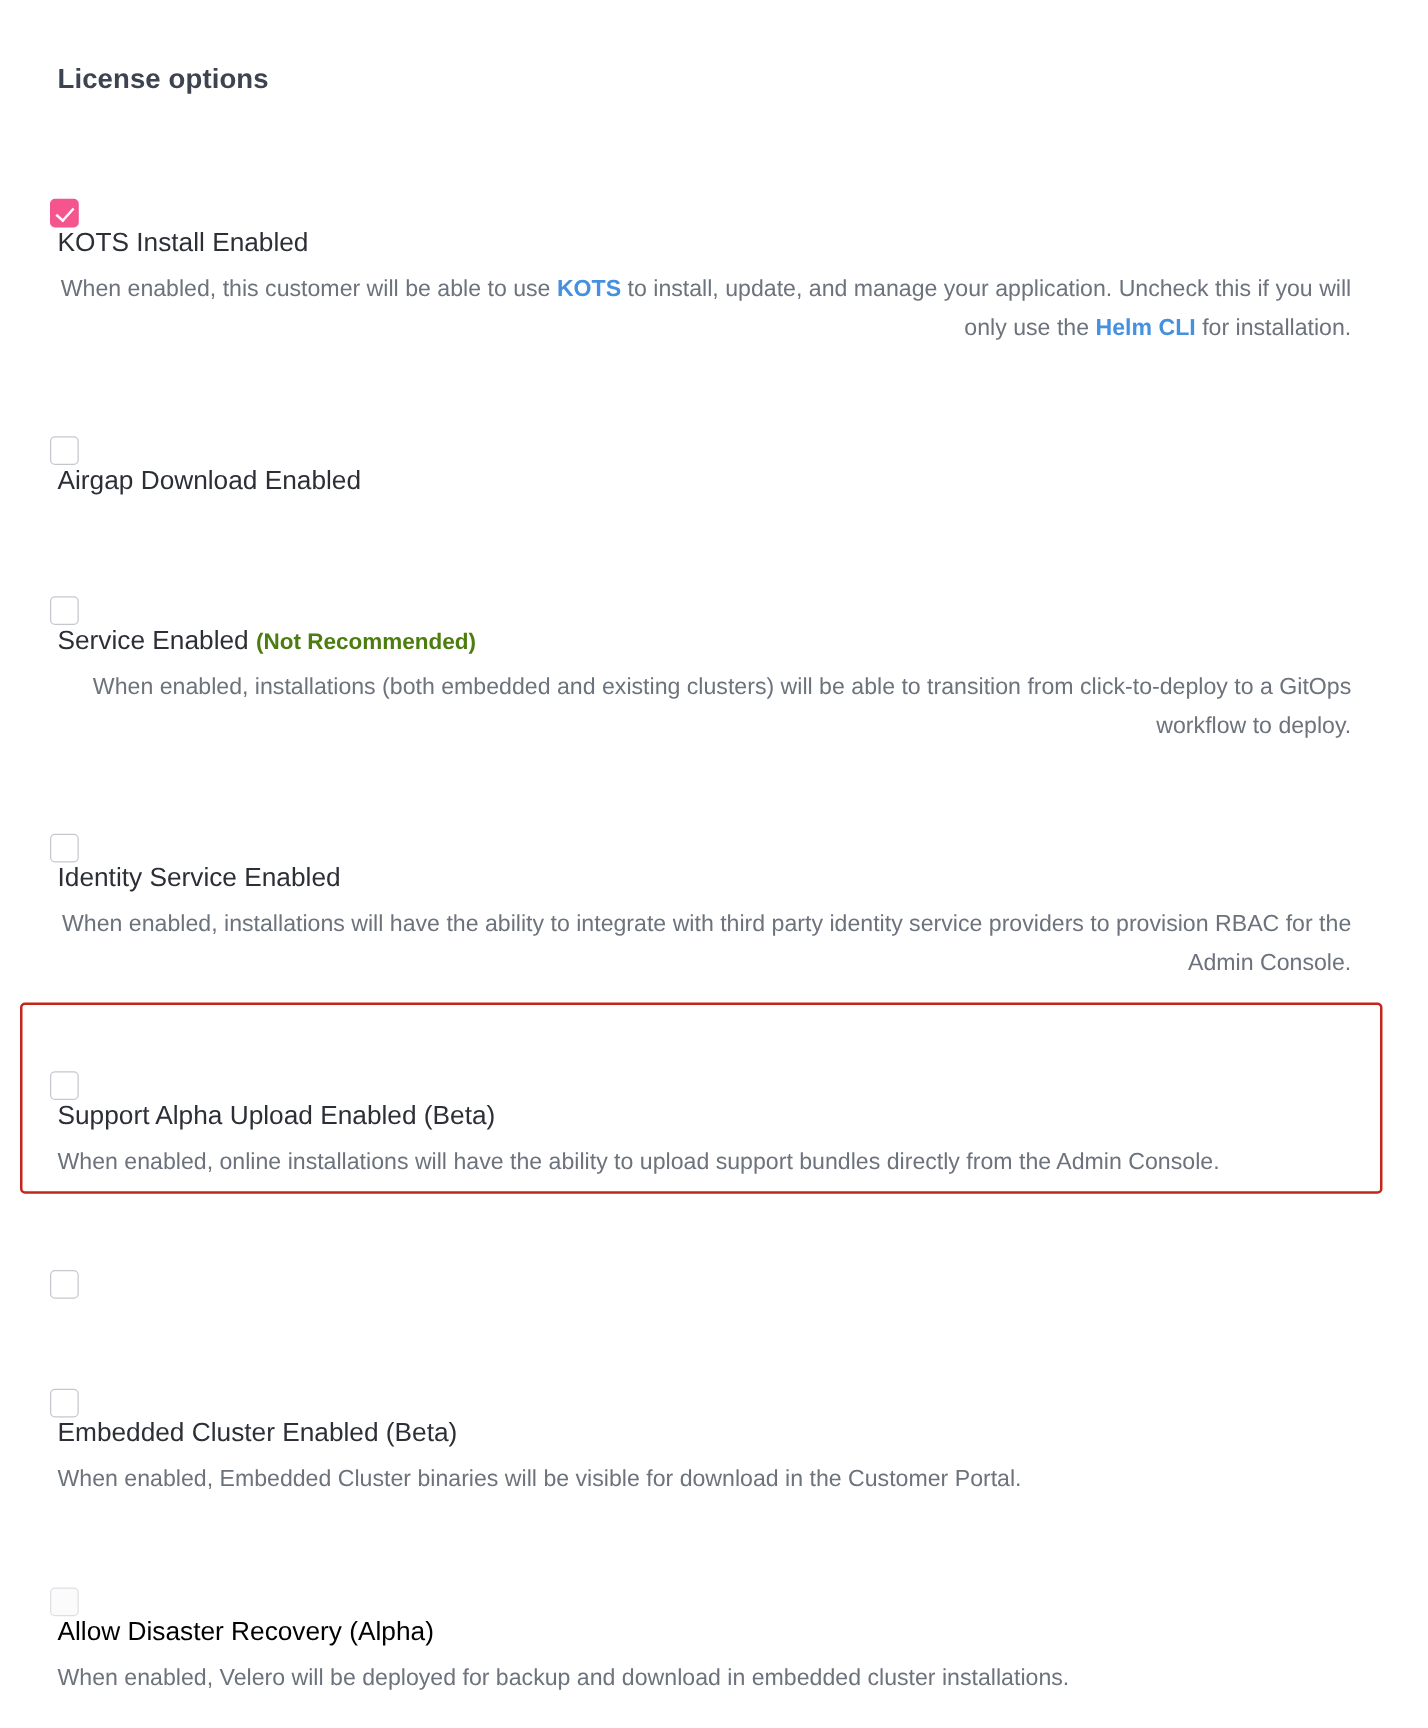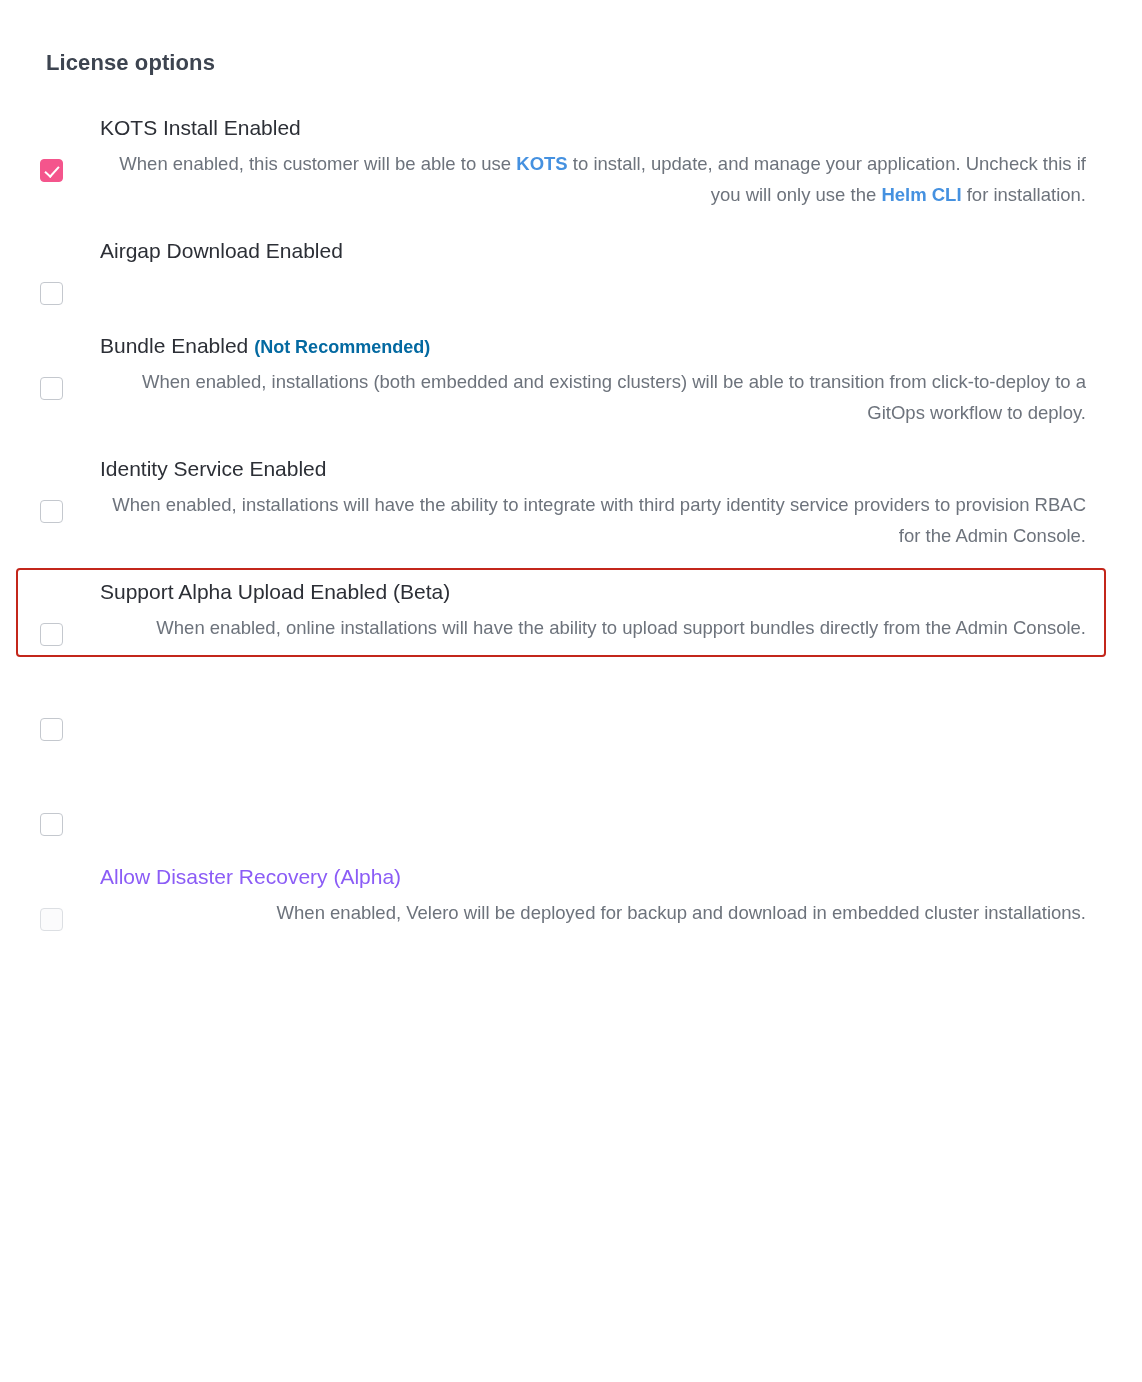--- a/index.html
+++ b/index.html
@@ -27,20 +27,21 @@
     margin-top: 28px;
     padding: 0 20px 0 0;
   }
   .option-row {
     display: flex;
     align-items: flex-start;
     padding: 9px 18px 9px 22px;
     margin-bottom: 6px;
     border: 2px solid transparent;
     border-radius: 4px;
+    flex-direction: column;
   }
   .option-row.highlighted {
     border-color: #c3261b;
   }
   .checkbox-wrap {
     flex: 0 0 auto;
     width: 54px;
     display: flex;
     justify-content: flex-start;
     align-items: flex-start;
@@ -81,24 +82,24 @@
     padding-left: 6px;
   }
   .option-title {
     font-size: 21px;
     color: #2c2f36;
     font-weight: 400;
     line-height: 1.28;
     margin: 0 0 6px 0;
   }
   .option-title.muted {
-    color: #8b5cf6;
+    color: #000000;
   }
   .option-note {
-    color: #0369a1;
+    color: #4d7c0f;
     font-weight: 700;
     font-size: 18px;
   }
   .option-desc {
     font-size: 18.5px;
     line-height: 1.68;
     color: #6d737c;
     max-width: 1035px;
     margin: 0;
     text-align: right;
@@ -137,21 +138,21 @@
         </div>
         <div class="option-body">
           <div class="option-title"><span>Airgap Download Enabled</span></div>
         </div>
       </div>
       <div class="option-row">
         <div class="checkbox-wrap">
           <span class="checkbox"></span>
         </div>
         <div class="option-body">
-          <div class="option-title"><span>Bundle Enabled</span> <span class="option-note"> (Not Recommended)</span></div>
+          <div class="option-title"><span>Service Enabled</span> <span class="option-note"> (Not Recommended)</span></div>
           <div class="option-desc"><span>When enabled, installations (both embedded and existing clusters) will be able to transition from click-to-deploy to a GitOps workflow to deploy.</span></div>
         </div>
       </div>
       <div class="option-row">
         <div class="checkbox-wrap">
           <span class="checkbox"></span>
         </div>
         <div class="option-body">
           <div class="option-title"><span>Identity Service Enabled</span></div>
           <div class="option-desc"><span>When enabled, installations will have the ability to integrate with third party identity service providers to provision RBAC for the Admin Console.</span></div>
@@ -168,20 +169,24 @@
       </div>
       <div class="option-row">
         <div class="checkbox-wrap">
           <span class="checkbox"></span>
         </div>
       </div>
       <div class="option-row">
         <div class="checkbox-wrap">
           <span class="checkbox"></span>
         </div>
+        <div class="option-body">
+          <div class="option-title"><span>Embedded Cluster Enabled (Beta)</span></div>
+          <div class="option-desc"><span>When enabled, Embedded Cluster binaries will be visible for download in the Customer Portal.</span></div>
+        </div>
       </div>
       <div class="option-row">
         <div class="checkbox-wrap">
           <span class="checkbox disabled"></span>
         </div>
         <div class="option-body">
           <div class="option-title muted"><span>Allow Disaster Recovery (Alpha)</span></div>
           <div class="option-desc"><span>When enabled, Velero will be deployed for backup and download in embedded cluster installations.</span></div>
         </div>
       </div>

